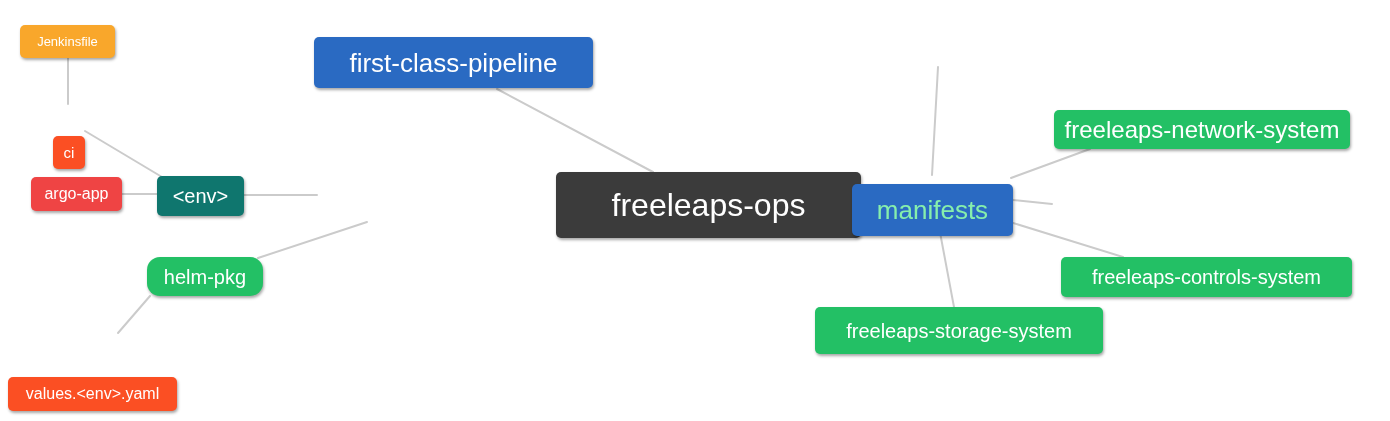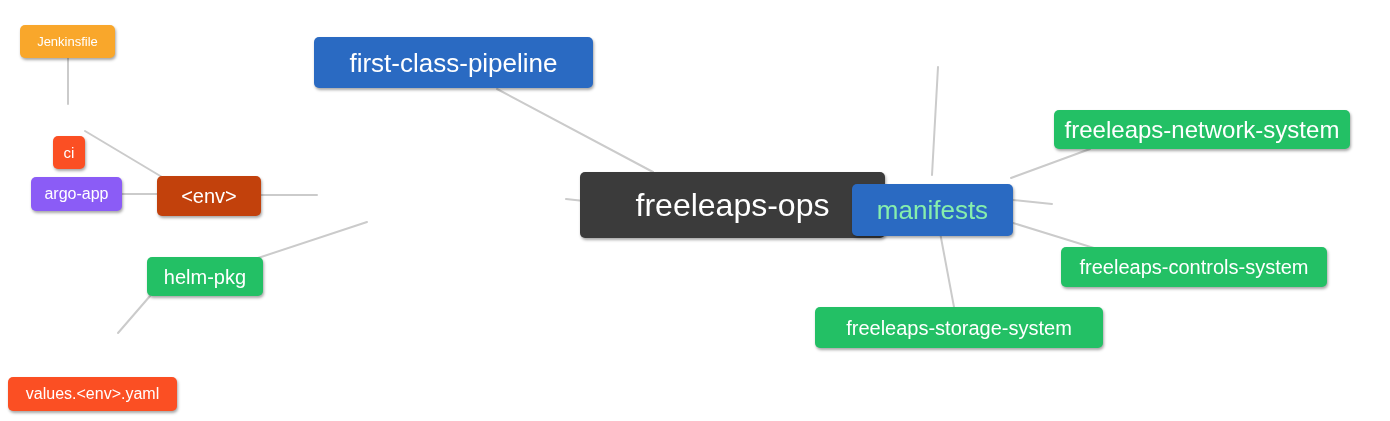--- a/index.html
+++ b/index.html
@@ -52,23 +52,23 @@
       <line x1="566" y1="199" x2="584" y2="201" stroke="#cbcbcb" stroke-width="2" stroke-linecap="round"></line>
       <line x1="847" y1="201" x2="852" y2="201" stroke="#cbcbcb" stroke-width="2" stroke-linecap="round"></line>
       <line x1="932" y1="175" x2="938" y2="67" stroke="#cbcbcb" stroke-width="2" stroke-linecap="round"></line>
       <line x1="1011" y1="178" x2="1090" y2="149" stroke="#cbcbcb" stroke-width="2" stroke-linecap="round"></line>
       <line x1="1013" y1="200" x2="1052" y2="204" stroke="#cbcbcb" stroke-width="2" stroke-linecap="round"></line>
       <line x1="1010" y1="222" x2="1123" y2="257" stroke="#cbcbcb" stroke-width="2" stroke-linecap="round"></line>
       <line x1="939" y1="227" x2="954" y2="307" stroke="#cbcbcb" stroke-width="2" stroke-linecap="round"></line>
     </svg>
 <div class="node" style="left: 20px; top: 25px; width: 95px; height: 33px; background: rgb(249, 167, 43); font-size: 13px; color: rgb(255, 255, 255);">Jenkinsfile</div>
     <div class="node" style="left: 53px; top: 104px; width: 32px; height: 33px; background: rgb(251, 79, 35); font-size: 15px; color: rgb(255, 255, 255); margin-top: 32px;">ci</div>
-    <div class="node" style="left: 31px; top: 177px; width: 91px; height: 34px; background: #8b5cf6; font-size: 16px; color: rgb(255, 255, 255);">argo-app</div>
-    <div class="node" style="left: 157px; top: 176px; width: 104px; height: 40px; background: #c2410c; font-size: 20px; color: rgb(255, 255, 255);">&lt;env&gt;</div>
-    <div class="node" style="left: 147px; top: 257px; width: 116px; height: 39px; background: rgb(35, 192, 101); font-size: 20px; color: rgb(255, 255, 255);">helm-pkg</div>
+    <div class="node" style="left: 31px; top: 177px; width: 91px; height: 34px; background: #ef4444; font-size: 16px; color: rgb(255, 255, 255);">argo-app</div>
+    <div class="node" style="left: 157px; top: 176px; width: 87px; height: 40px; background: #0f766e; font-size: 20px; color: rgb(255, 255, 255);">&lt;env&gt;</div>
+    <div class="node" style="left: 147px; top: 257px; width: 116px; height: 39px; background: rgb(35, 192, 101); font-size: 20px; color: rgb(255, 255, 255); border-radius: 13px;">helm-pkg</div>
     <div class="node" style="left: 8px; top: 333px; width: 169px; height: 34px; background: rgb(251, 79, 35); font-size: 16px; color: rgb(255, 255, 255); margin-top: 44px;">values.&lt;env&gt;.yaml</div>
     <div class="node" style="left: 314px; top: 37px; width: 279px; height: 51px; background: rgb(42, 106, 194); font-size: 26px; color: rgb(255, 255, 255);">first-class-pipeline</div>
-    <div class="node" style="left: 580px; top: 172px; width: 305px; height: 66px; background: rgb(59, 59, 59); font-size: 32px; color: rgb(255, 255, 255);">freeleaps-ops</div>
+    <div class="node" style="left: 556px; top: 172px; width: 305px; height: 66px; background: rgb(59, 59, 59); font-size: 32px; color: rgb(255, 255, 255);">freeleaps-ops</div>
     <div class="node" style="left: 852px; top: 175px; width: 161px; height: 52px; background: rgb(42, 106, 194); font-size: 26px; color: #86efac; margin-top: 9px;">manifests</div>
     <div class="node" style="left: 1054px; top: 110px; width: 296px; height: 39px; background: rgb(35, 192, 101); font-size: 24px; color: rgb(255, 255, 255);">freeleaps-network-system</div>
-    <div class="node" style="left: 1061px; top: 247px; width: 266px; height: 40px; background: rgb(35, 192, 101); font-size: 20px; color: rgb(255, 255, 255);">freeleaps-controls-system</div>
-    <div class="node" style="left: 815px; top: 307px; width: 288px; height: 41px; background: rgb(35, 192, 101); font-size: 20px; color: rgb(255, 255, 255);">freeleaps-storage-system</div>
+    <div class="node" style="left: 1061px; top: 257px; width: 291px; height: 40px; background: rgb(35, 192, 101); font-size: 20px; color: rgb(255, 255, 255);">freeleaps-controls-system</div>
+    <div class="node" style="left: 815px; top: 307px; width: 288px; height: 47px; background: rgb(35, 192, 101); font-size: 20px; color: rgb(255, 255, 255);">freeleaps-storage-system</div>
   </div>
 
 </body></html>

